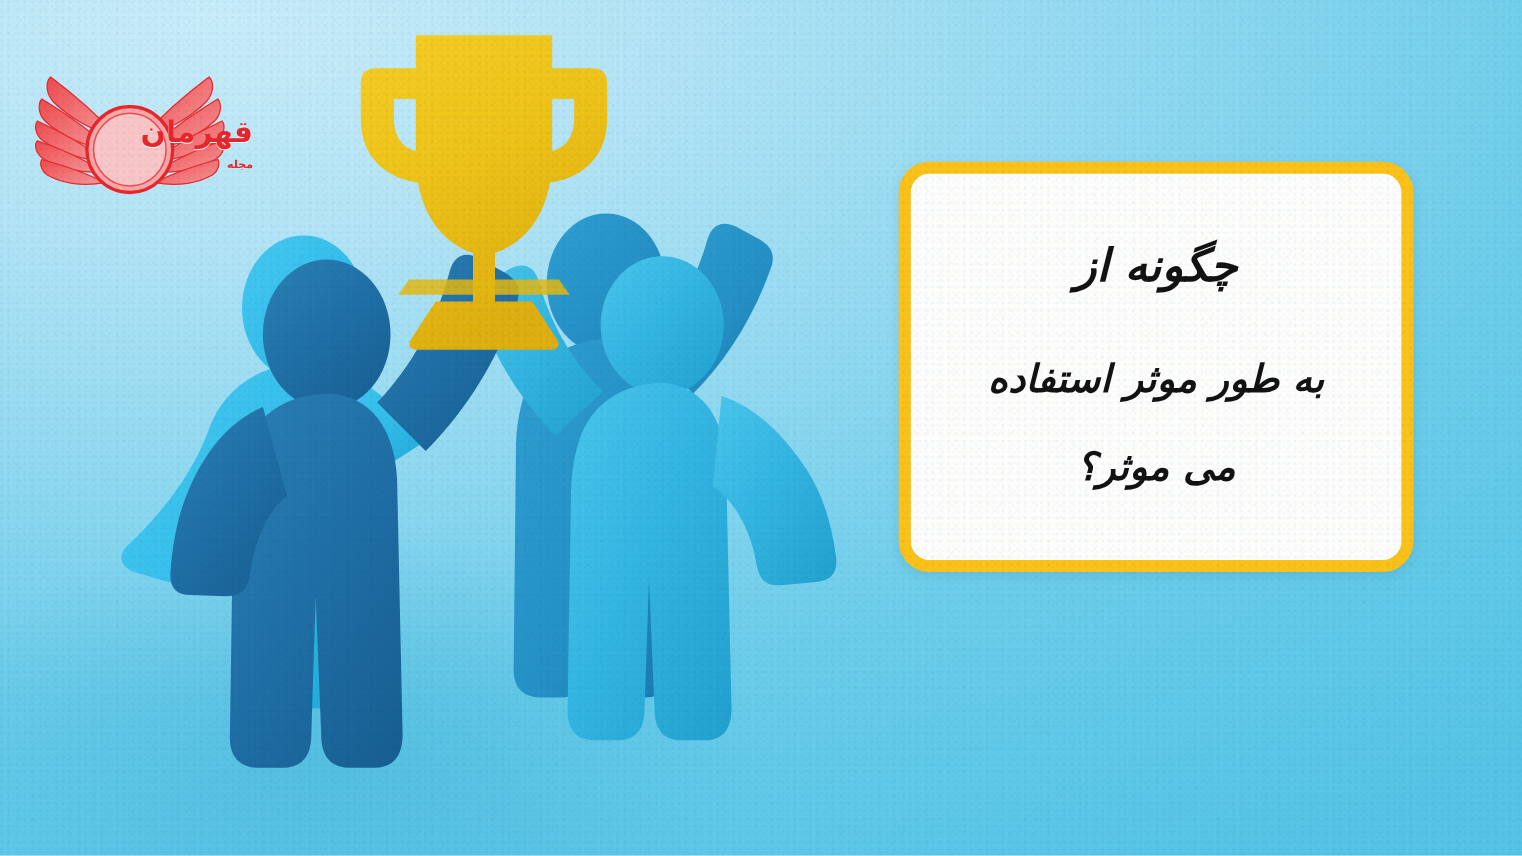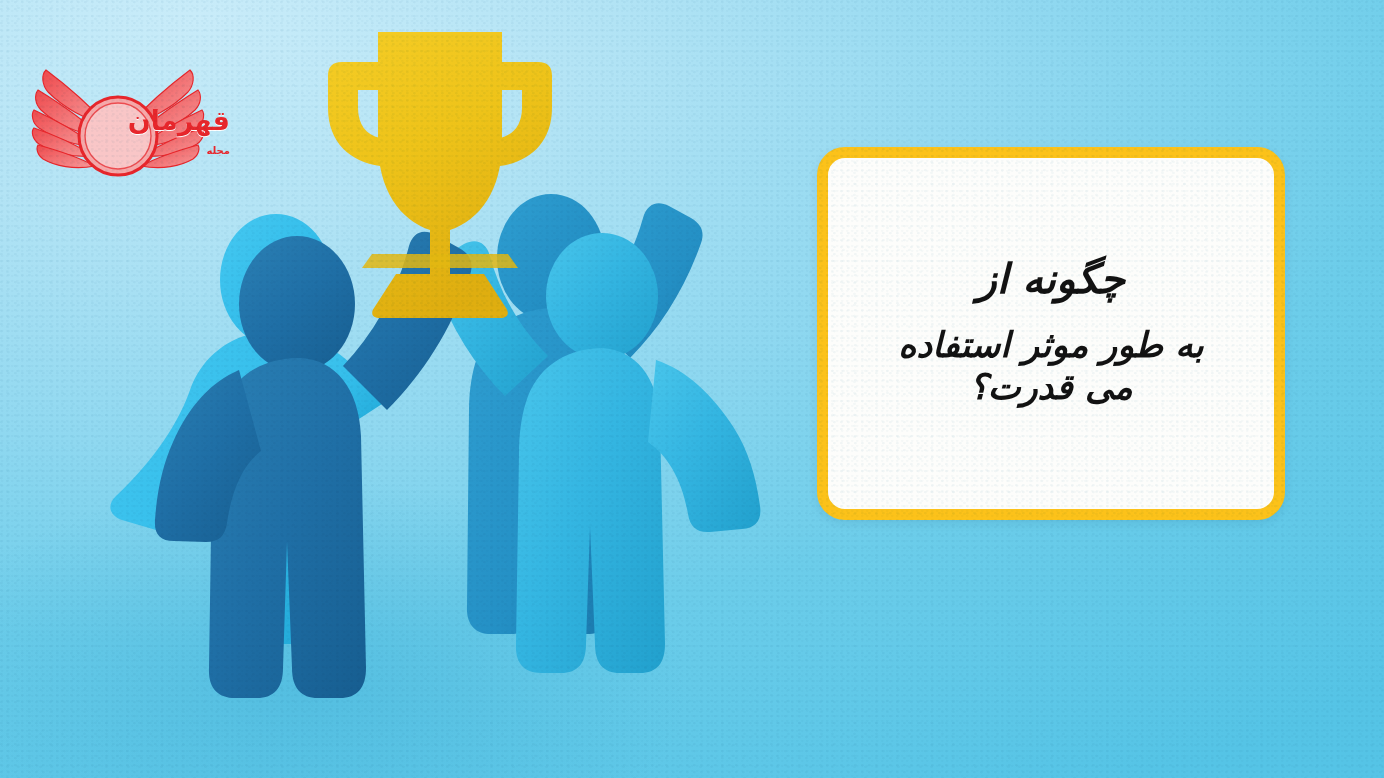--- a/index.html
+++ b/index.html
@@ -229,20 +229,20 @@
       <circle cx="100" cy="92" r="39" fill="#f6a8a9" stroke="#e8262b" stroke-width="3"></circle>
       <circle cx="100" cy="92" r="33" fill="#fbd3d4" stroke="#e8262b" stroke-width="1.4" opacity=".7"></circle>
     </svg>
     <div style="position:absolute;left:12px;top:0;width:200px;height:150px;display:flex;flex-direction:column;align-items:flex-start;justify-content:center;pointer-events:none;">
       <div style="margin-top:24px;color:#e8262b;font-weight:700;font-size:27px;line-height:1;direction:rtl;
                   text-shadow:0 1px 0 #fff;">قهرمان</div>
       <div style="margin-top:12px;color:#e8262b;font-weight:700;font-size:10px;line-height:1;direction:rtl;">مجله</div>
     </div>
   </div>
 
-  <div id="card" style="--gold: #fcc21a; border-color: rgb(252, 194, 26); background: rgb(253, 253, 251);">
+  <div id="card" style="--gold: #fcc21a; border-color: rgb(252, 194, 26); background: rgb(253, 253, 251); gap: 38px;">
     <div class="ln" id="l1">چگونه از</div>
     <div class="ln" id="l3">به طور موثر استفاده</div>
-    <div class="ln" id="l4">می قدرت؟</div>
+    <div class="ln" id="l4">می موثر؟</div>
   </div>
 
   <div id="grain"></div>
 </div>
 
 </body></html>

